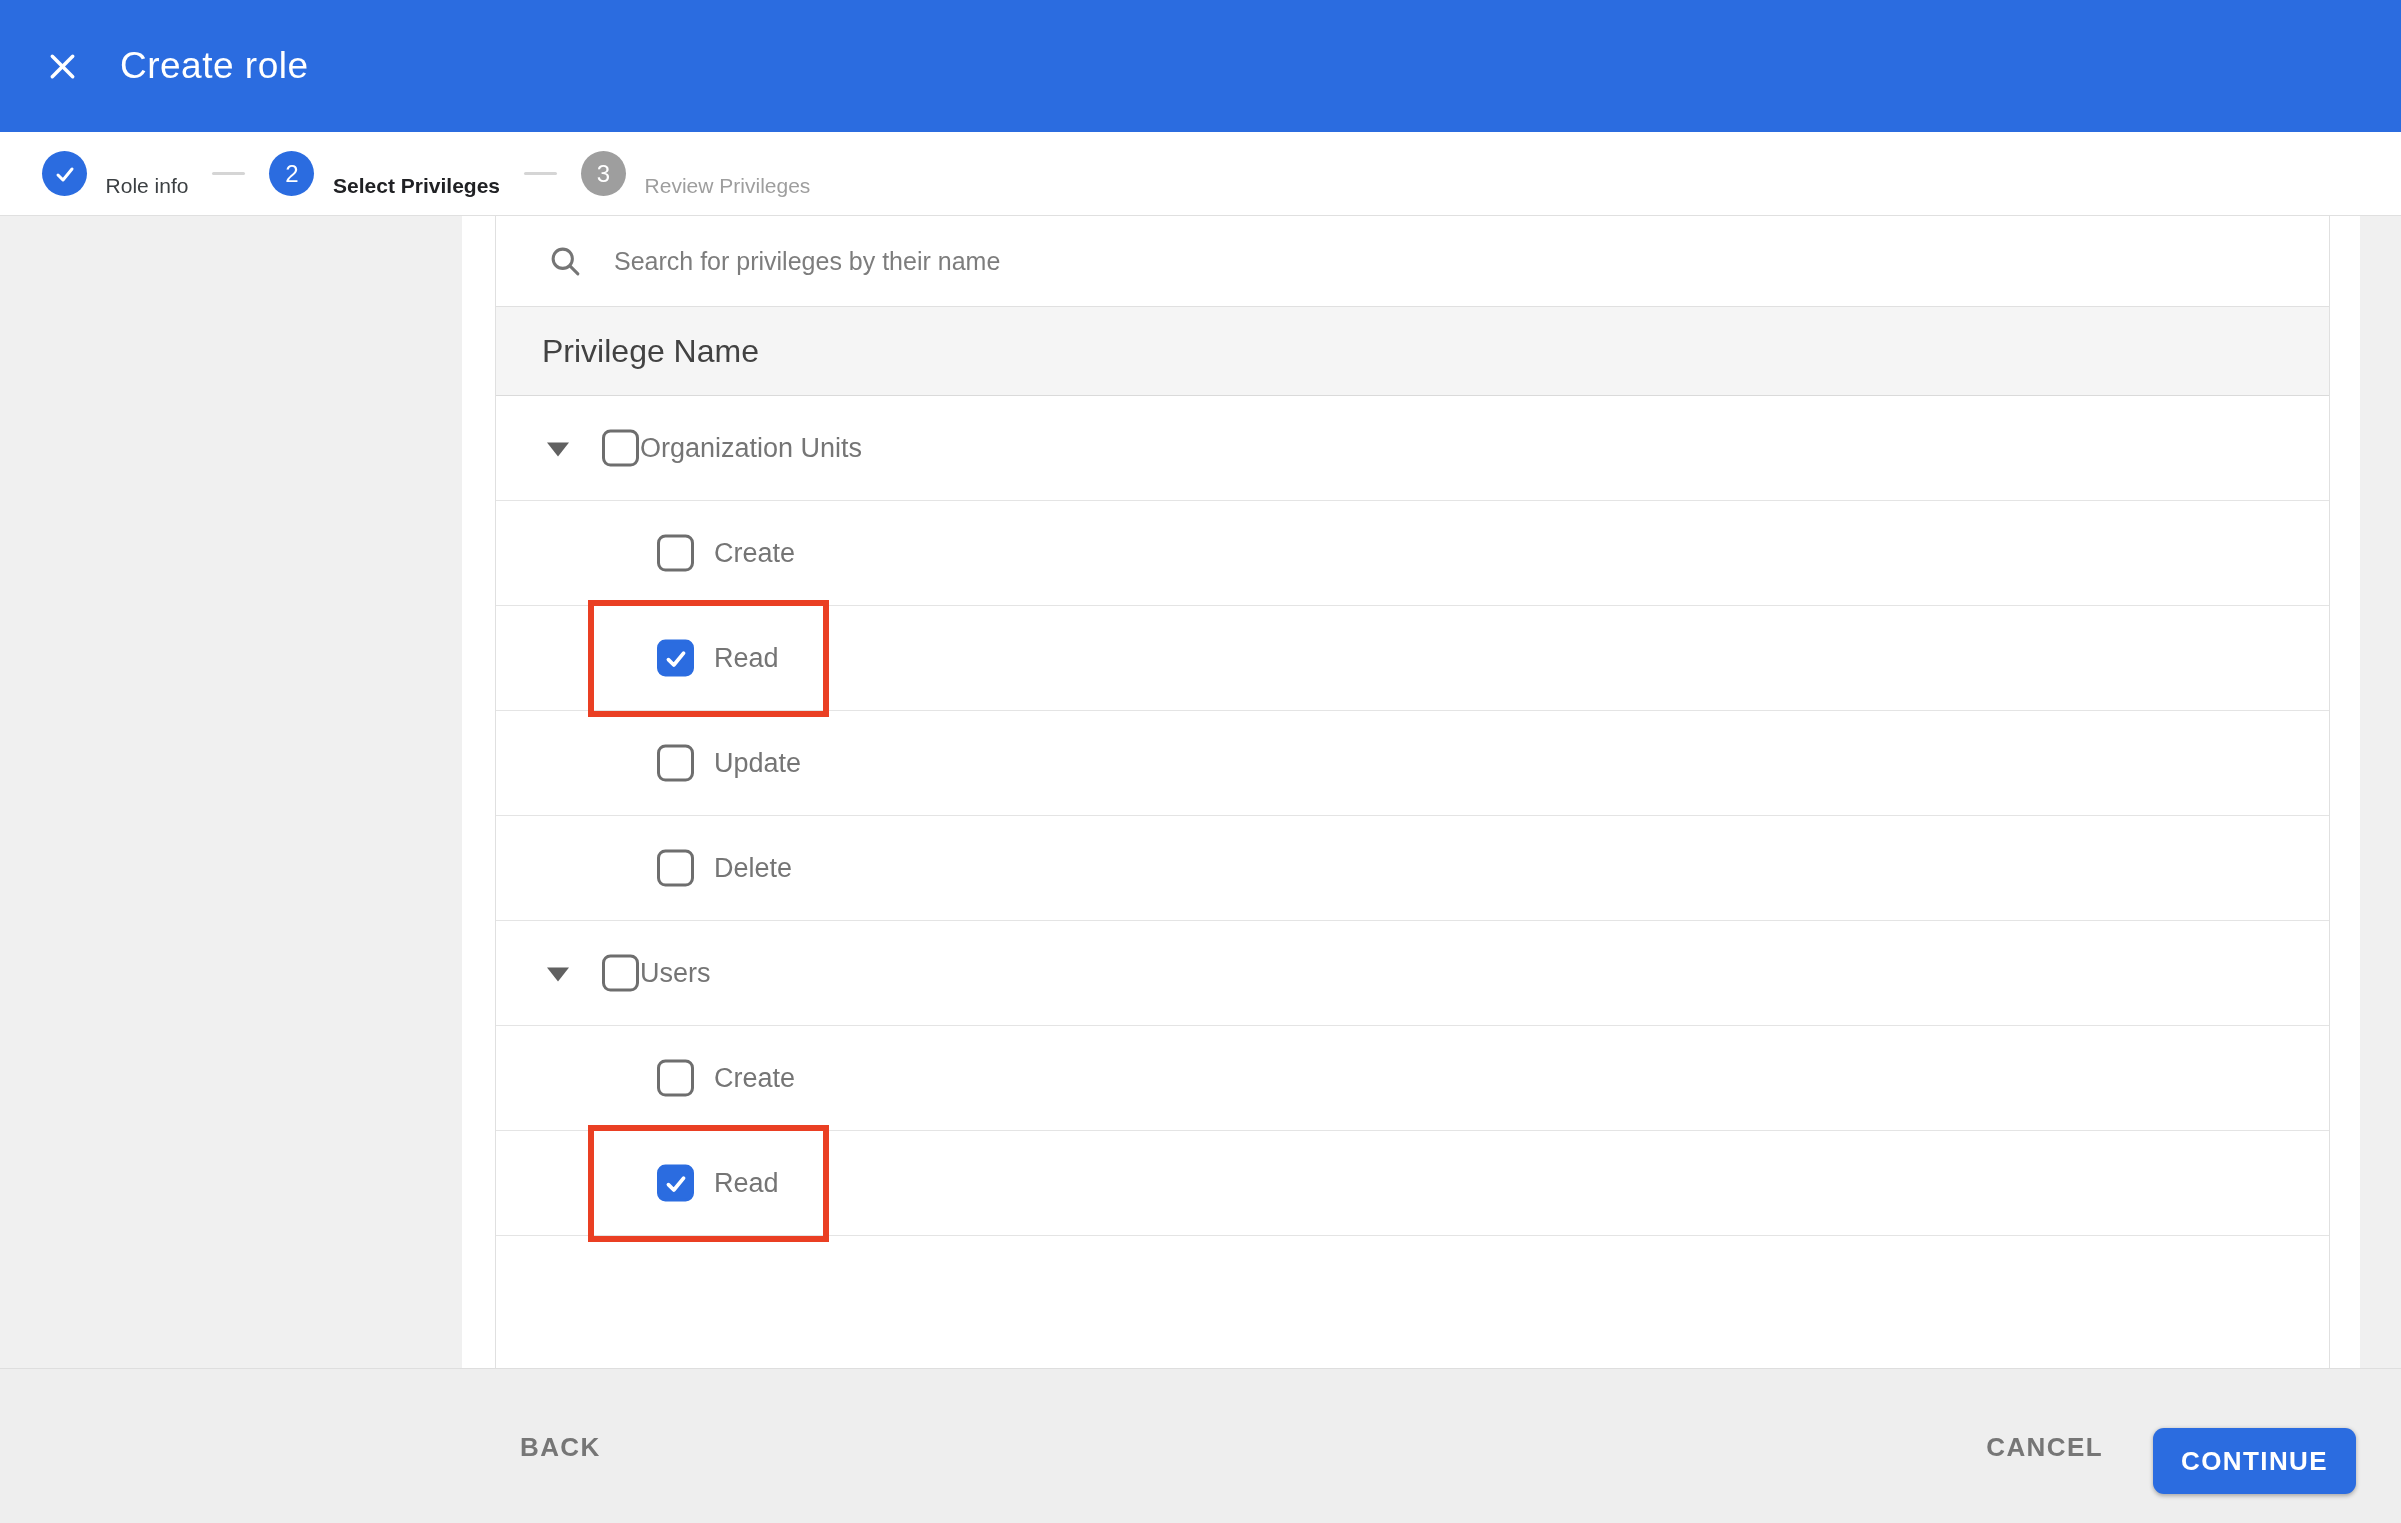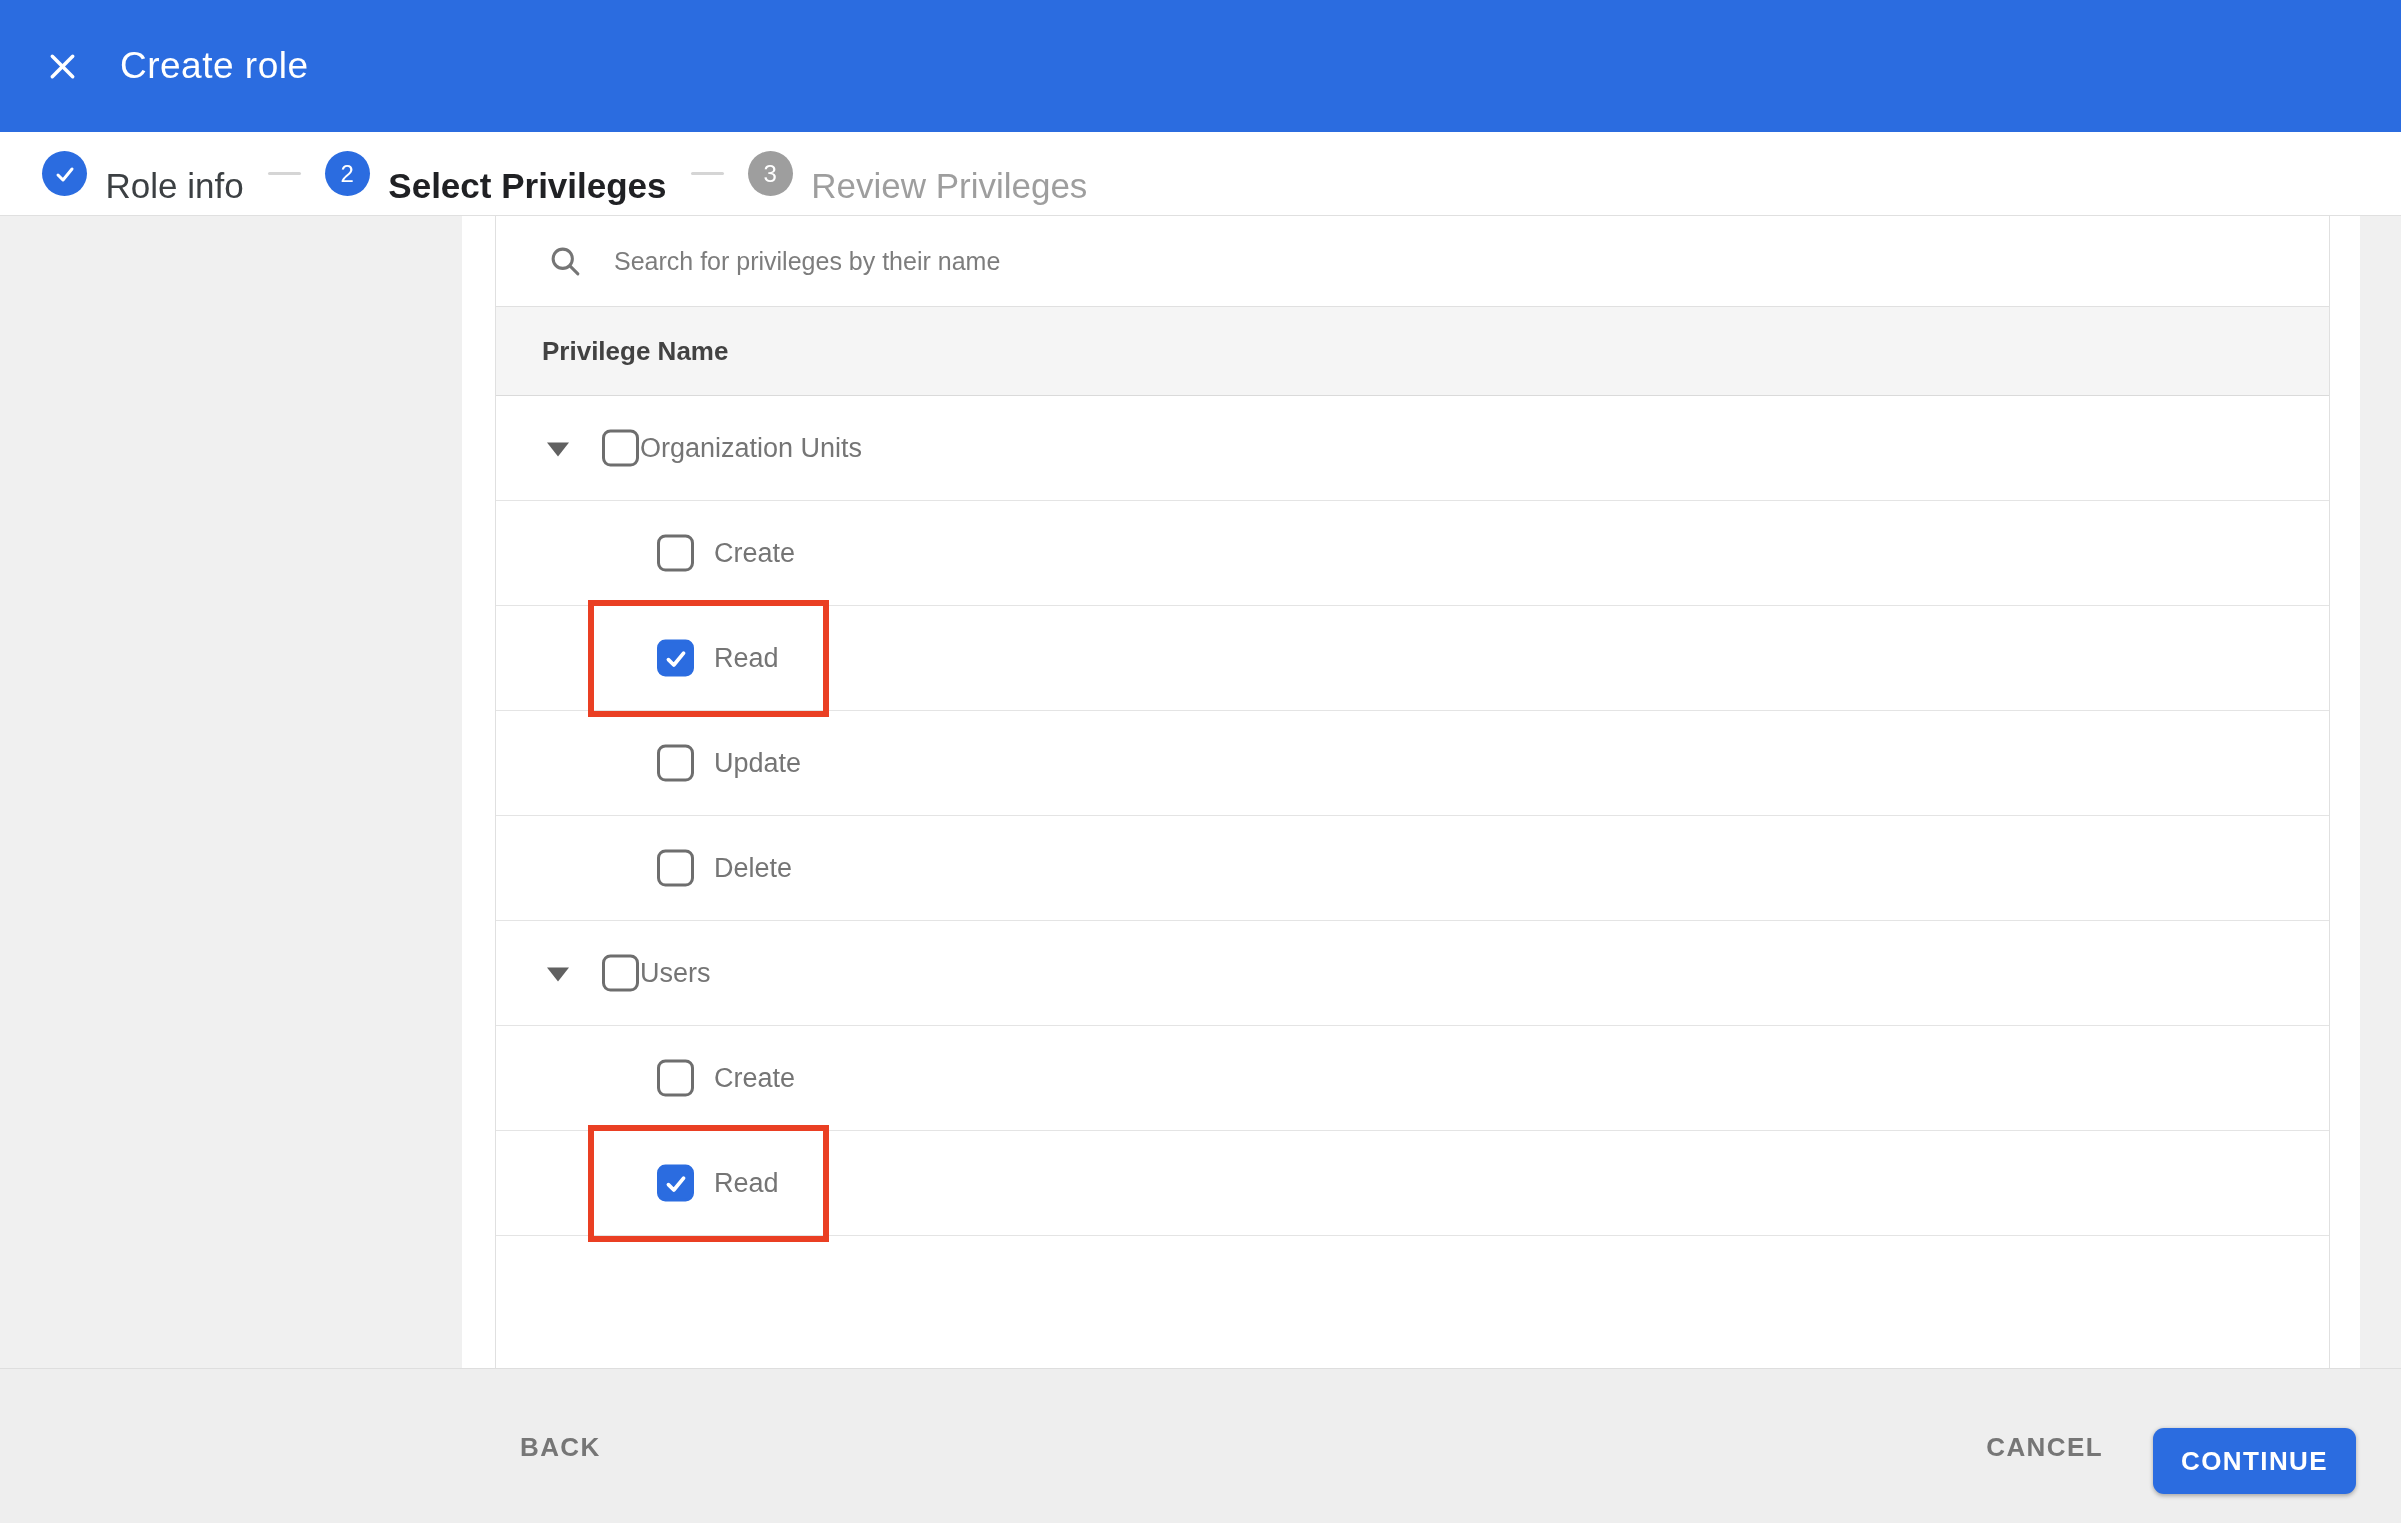--- a/index.html
+++ b/index.html
@@ -24,21 +24,21 @@
   .close-btn svg{width:35px;height:35px;stroke:#ffffff;stroke-width:2.4;stroke-linecap:round;}
   .appbar-title{color:#ffffff;font-size:37px;font-weight:400;margin-left:37px;letter-spacing:0.5px;}
 
   
   .stepper{height:84px;border-bottom:0.9px solid var(--line);display:flex;align-items:center;padding-left:42px;background:#fff;}
   .step{display:flex;align-items:center;}
   .circle{width:45px;height:45px;border-radius:50%;display:flex;align-items:center;justify-content:center;color:#fff;font-size:24px;flex:0 0 auto;}
   .step.complete .circle,.step.active .circle{background:var(--accent);}
   .step.upcoming .circle{background:var(--txt-faint);}
   .circle svg{width:24px;height:24px;stroke:#fff;stroke-width:3;fill:none;stroke-linecap:round;stroke-linejoin:round;}
-  .steplabel{margin-left:18.6px;font-size:35px;margin-top:24px;}
+  .steplabel{margin-left:18.6px;font-size:21px;margin-top:24px;}
   .step.complete .steplabel{color:var(--txt-dark);}
   .step.active .steplabel{color:#202124;font-weight:bold;}
   .step.upcoming .steplabel{color:var(--txt-faint);}
   .dash{width:33px;height:2.8px;background:#d5d5d5;margin:0 24px;border-radius:1.9px;}
 
   
   .main{position:relative;height:1152px;background:#fff;}
   .gutter-left{position:absolute;left:0;top:0;bottom:0;width:462px;background:var(--gutter);}
   .gutter-right{position:absolute;right:0;top:0;bottom:0;width:41px;background:var(--gutter);}
   .card{position:absolute;left:495px;right:71px;top:0;bottom:0;background:#fff;
@@ -49,21 +49,21 @@
   .help-icon{width:29px;height:29px;border-radius:50%;background:var(--txt-gray);color:#fff;font-size:19.5px;font-weight:bold;
              display:flex;align-items:center;justify-content:center;margin-left:24px;cursor:pointer;}
 
   .search-row{height:91px;border-bottom:0.9px solid var(--line);display:flex;align-items:center;padding-left:53px;}
   .search-row svg{width:33px;height:33px;stroke:var(--txt-gray);stroke-width:2.2;fill:none;stroke-linecap:round;flex:0 0 auto;}
   .search-input{border:none;outline:none;margin-left:32px;font-size:25px;color:#5f6368;width:1299px;background:transparent;
                 font-family:"Liberation Sans", sans-serif;}
   .search-input::placeholder{color:#7d7d7d;opacity:1;}
 
   .colheader{height:89px;background:var(--band);border-bottom:0.9px solid #dadada;display:flex;align-items:center;padding-left:46px;}
-  .colheader span{font-size:26px;font-weight:bold;color:#424242;}
+  .colheader span{font-size:32px;font-weight:normal;color:#424242;}
 
   .row{position:relative;height:105px;border-bottom:0.9px solid var(--rowline);}
   .caret{position:absolute;left:51px;top:50%;transform:translateY(-40%);width:0;height:0;
          border-left:11px solid transparent;border-right:11px solid transparent;border-top:14px solid #616161;cursor:pointer;display:none;}
   .row.group .caret{display:block;}
   .checkbox{position:absolute;top:50%;transform:translateY(-50%);width:37px;height:37px;border:3.7px solid #6e6e6e;border-radius:8.4px;
             display:flex;align-items:center;justify-content:center;cursor:pointer;background:#fff;}
   .row.group .checkbox{left:106px;}
   .row.child .checkbox{left:161px;}
   .checkbox svg{width:26px;height:26px;stroke:#fff;stroke-width:3.4;fill:none;stroke-linecap:round;stroke-linejoin:round;display:none;}

